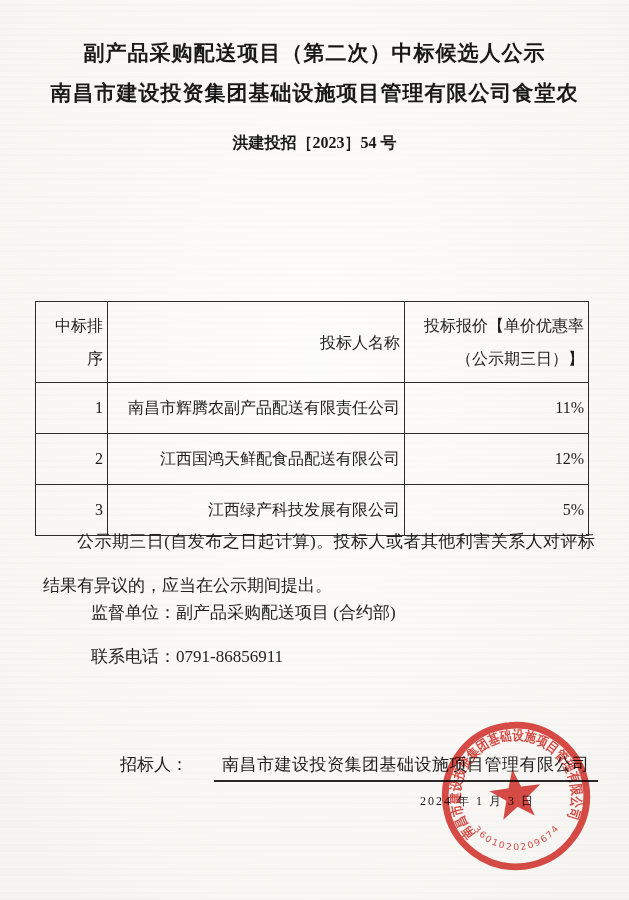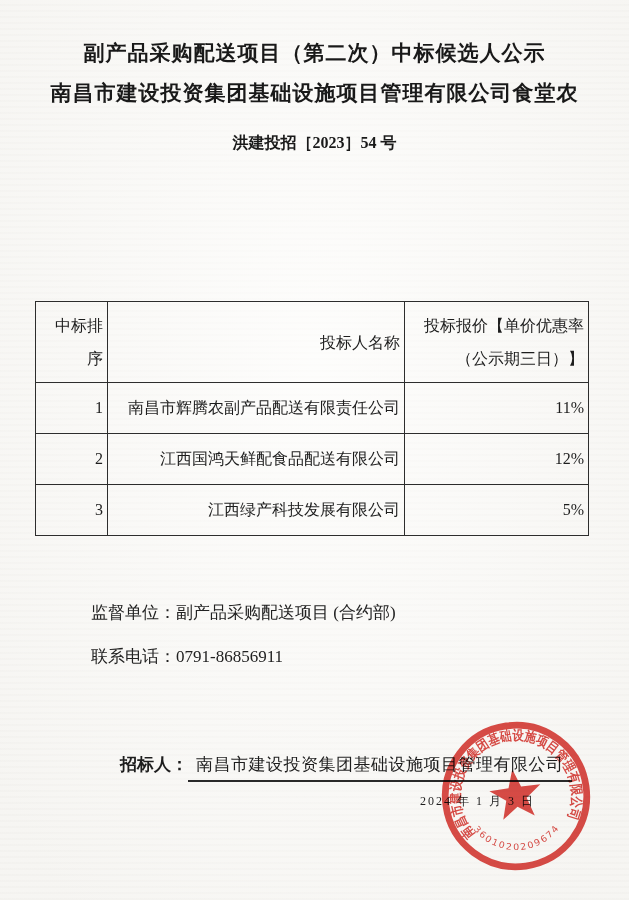--- a/index.html
+++ b/index.html
@@ -47,21 +47,21 @@
   .col-bidder{width:297px;}
   .col-rate{width:184px;}
   .notice{
     position:absolute;top:520px;left:43px;right:34px;
     font-size:17px;line-height:43.5px;text-align:justify;text-indent:2em;
     color:#222;
   }
   .supervisor{position:absolute;top:601px;left:91px;font-size:17px;color:#222;}
   .phone{position:absolute;top:645px;left:91px;font-size:17px;color:#222;}
   .tenderer{position:absolute;top:753px;left:120px;font-size:17px;color:#1d1d1d;white-space:nowrap;}
-  .tenderer .label{margin-right:0;font-weight:bold;}
+  .tenderer .label{margin-right:26px;font-weight:normal;}
   .tenderer .value{
     display:inline-block;border-bottom:2px solid #2a2a2a;
     padding:0 8px 4px 8px;letter-spacing:.5px;
   }
   .date{
     position:absolute;top:793px;left:420px;
     font-size:12px;letter-spacing:2px;color:#1d1d1d;z-index:1;
   }
   .seal{
     position:absolute;left:438px;top:718px;width:156px;height:156px;
@@ -113,20 +113,21 @@
         <td>12%</td>
       </tr>
       <tr>
         <td>3</td>
         <td>江西绿产科技发展有限公司</td>
         <td>5%</td>
       </tr>
     </tbody>
   </table>
 
+  <div class="notice">公示期三日(自发布之日起计算)。投标人或者其他利害关系人对评标结果有异议的，应当在公示期间提出。</div>
 
   <div class="supervisor">
     <span>监督单位：</span><span>副产品采购配送项目 (合约部)</span>
   </div>
 
   <div class="phone">
     <span>联系电话：</span><span>0791-86856911</span>
   </div>
 
   <div class="tenderer">

